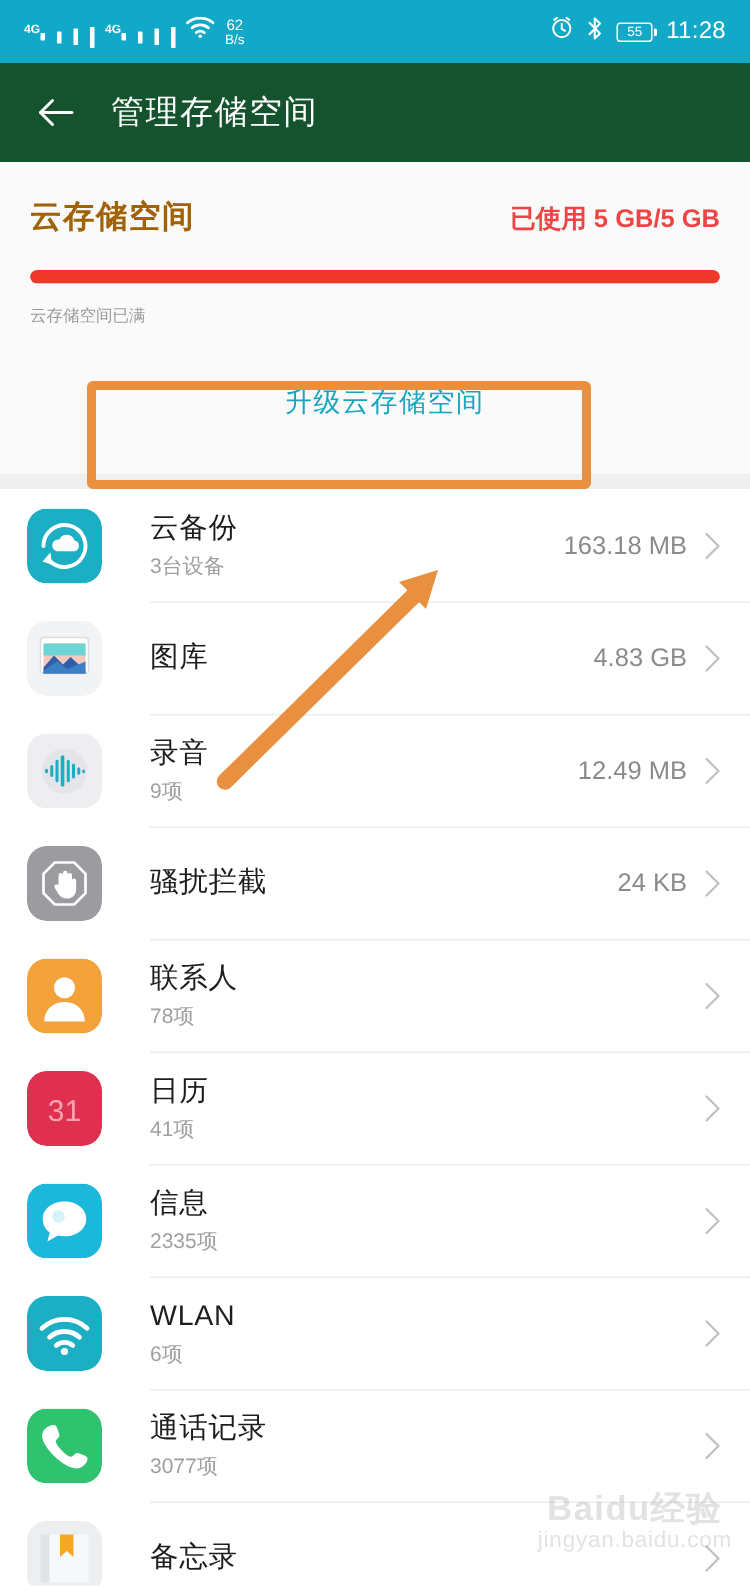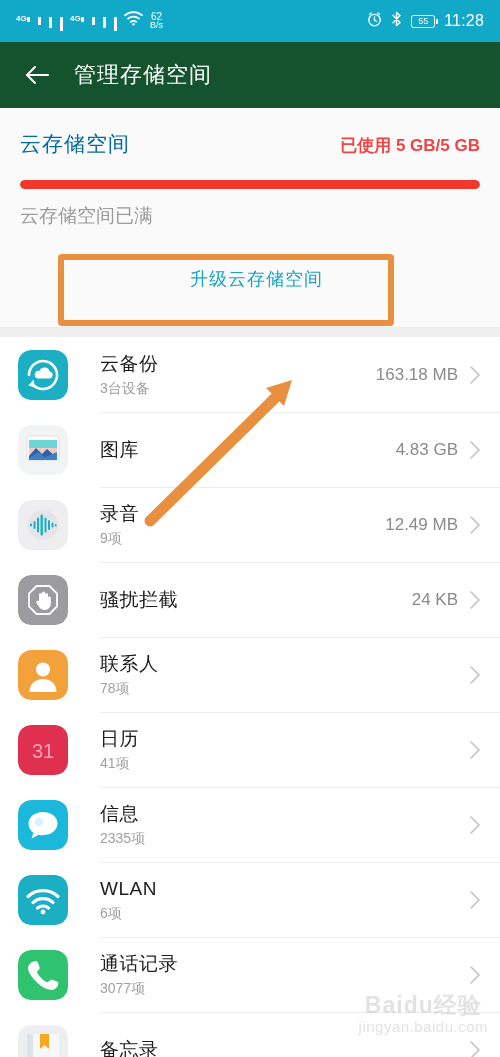--- a/index.html
+++ b/index.html
@@ -12,21 +12,21 @@
   .phone { position: relative; width: 500px; height: 1057px; background: #f7f7f7; }
 
   
   .statusbar {
     height: 42px; background: #11A9C7; color: #ffffff;
     display: flex; align-items: center; justify-content: space-between;
     padding: 0 16px;
   }
   .sb-left { display: flex; align-items: flex-end; gap: 7px; }
   .sb-right { display: flex; align-items: center; gap: 9px; }
-  .sig { display: flex; align-items: flex-start; gap: 8px; position: relative; padding-left: 11px; }
+  .sig { display: flex; align-items: center; gap: 8px; position: relative; padding-left: 11px; }
   .sig .g { position: absolute; left: 0; top: -2px; font-size: 8px; line-height: 8px; font-weight: bold; }
   .sig i { display: block; width: 3px; background: #ffffff; border-radius: 0.5px; }
   .sig i:nth-child(2) { height: 5px; }
   .sig i:nth-child(3) { height: 8px; }
   .sig i:nth-child(4) { height: 11px; }
   .sig i:nth-child(5) { height: 14px; }
   .netspeed { text-align: center; line-height: 9px; font-size: 9px; margin-bottom: 1px; }
   .netspeed .n { display: block; font-size: 10px; }
   .netspeed .u { display: block; font-size: 9px; }
   .battery {
@@ -45,28 +45,28 @@
   .titlebar {
     height: 66px; background: #14532d; color: #ffffff;
     display: flex; align-items: center; padding: 0 22px;
   }
   .back-arrow { width: 30px; height: 30px; flex: 0 0 auto; }
   .title { font-size: 22px; margin-left: 22px; letter-spacing: 1px; }
 
   
   .summary { background: #fafafa; padding: 22px 20px 14px 20px; }
   .summary-row { display: flex; align-items: baseline; justify-content: space-between; }
-  .summary-title { font-size: 21px; color: #0369a1; letter-spacing: 1px; }
+  .summary-title { font-size: 21px; color: #a16207; letter-spacing: 1px; font-weight: bold; }
   .summary-used { font-size: 17px; color: #ef4444; font-weight: bold; }
   .bar-track {
     margin-top: 22px; height: 9px; border-radius: 5px;
     background: #e4e4e4; overflow: hidden;
   }
   .bar-fill { height: 100%; background: #F2372B; border-radius: 5px; }
-  .summary-note { margin-top: 14px; font-size: 19px; color: #9a9a9a; }
+  .summary-note { margin-top: 14px; font-size: 11px; color: #9a9a9a; }
 
   
   .upgrade-wrap {
     background: #fafafa; padding: 6px 0 16px 0;
     border-bottom: 1px solid #ececec;
     display: flex; justify-content: center;
   }
   .upgrade-btn {
     width: 100%; text-align: center; padding: 18px 0 20px 13px;
     color: #18A5BE; font-size: 18px; letter-spacing: 1px;

